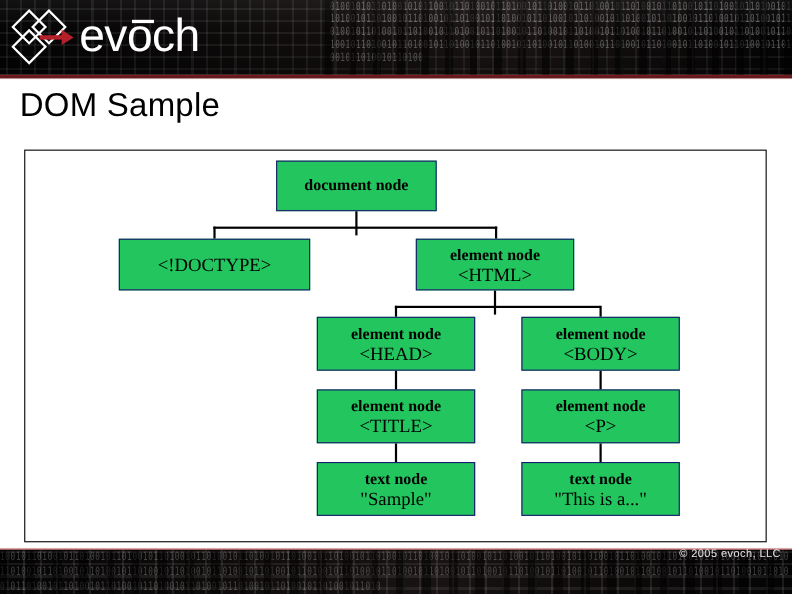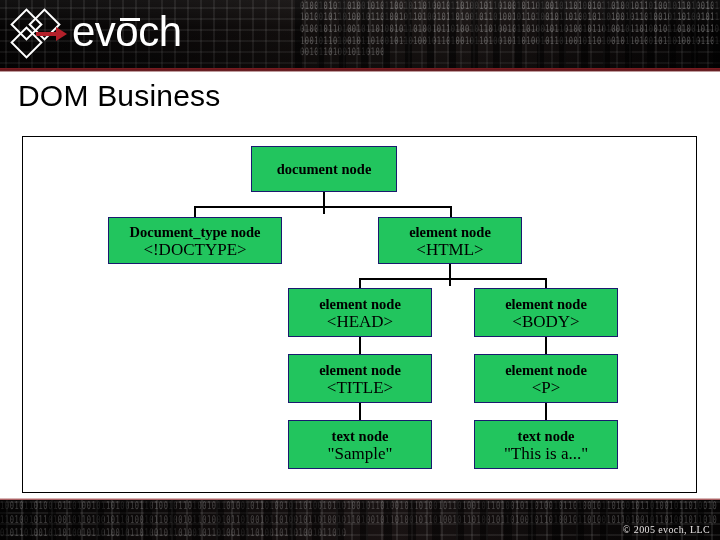--- a/index.html
+++ b/index.html
@@ -257,22 +257,22 @@
     left: 0; top: 500px;
     width: 720px; height: 40px;
     background: repeating-linear-gradient(90deg,
       rgba(0,0,0,0.50) 0px, rgba(0,0,0,0.50) 8px,
       rgba(0,0,0,0.00) 8px, rgba(0,0,0,0.00) 24px);
     pointer-events: none;
   }
   .copyright {
     position: absolute;
     right: 10px;
-    top: 524px;
-    font-family: Liberation Serif, serif;
+    top: 498px;
+    font-family: Liberation Sans, sans-serif;
     font-size: 10px;
     color: #e8e4e4;
     letter-spacing: 0.4px;
     white-space: nowrap;
   }
 </style>
 </head>
 <body>
 
 <div id="slide">
@@ -287,21 +287,21 @@
     <span class="dmd d1"></span>
     <span class="dmd d2"></span>
     <span class="dmd d3"></span>
     <span class="arrow-shaft"></span>
     <span class="arrow-head"></span>
   </div>
   <div class="logo-word">evoch</div>
   <div class="logo-macron"></div>
   <div class="banner-rule"></div>
 
-  <div class="slide-title">DOM Business</div>
+  <div class="slide-title">DOM Sample</div>
 
   <div class="content-frame"></div>
 
   <div class="tree-layer">
 
     <div class="conn conn-v" style="left:323px; top:192px; height:22px;"></div>
     <div class="conn conn-h" style="left:194px; top:206px; width:258px;"></div>
     <div class="conn conn-v" style="left:194px; top:206px; height:11px;"></div>
     <div class="conn conn-v" style="left:450px; top:206px; height:11px;"></div>
 
@@ -314,21 +314,20 @@
     <div class="conn conn-v" style="left:545px; top:337px; height:18px;"></div>
 
     <div class="conn conn-v" style="left:359px; top:403px; height:18px;"></div>
     <div class="conn conn-v" style="left:545px; top:403px; height:18px;"></div>
 
     <div class="node" style="left:251px; top:146px; width:146px; height:46px;">
       <span class="l1">document node</span>
     </div>
 
     <div class="node" style="left:108px; top:217px; width:174px; height:47px;">
-      <span class="l1">Document_type node</span>
       <span class="l2">&lt;!DOCTYPE&gt;</span>
     </div>
 
     <div class="node" style="left:378px; top:217px; width:144px; height:47px;">
       <span class="l1">element node</span>
       <span class="l2">&lt;HTML&gt;</span>
     </div>
 
     <div class="node" style="left:288px; top:288px; width:144px; height:49px;">
       <span class="l1">element node</span>

